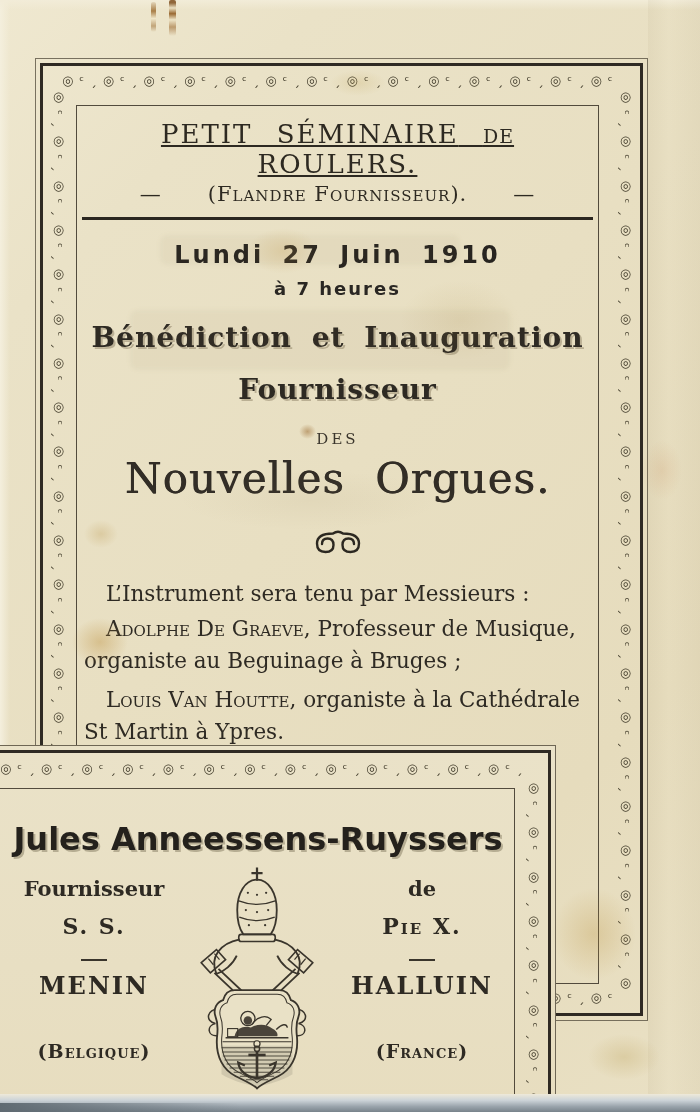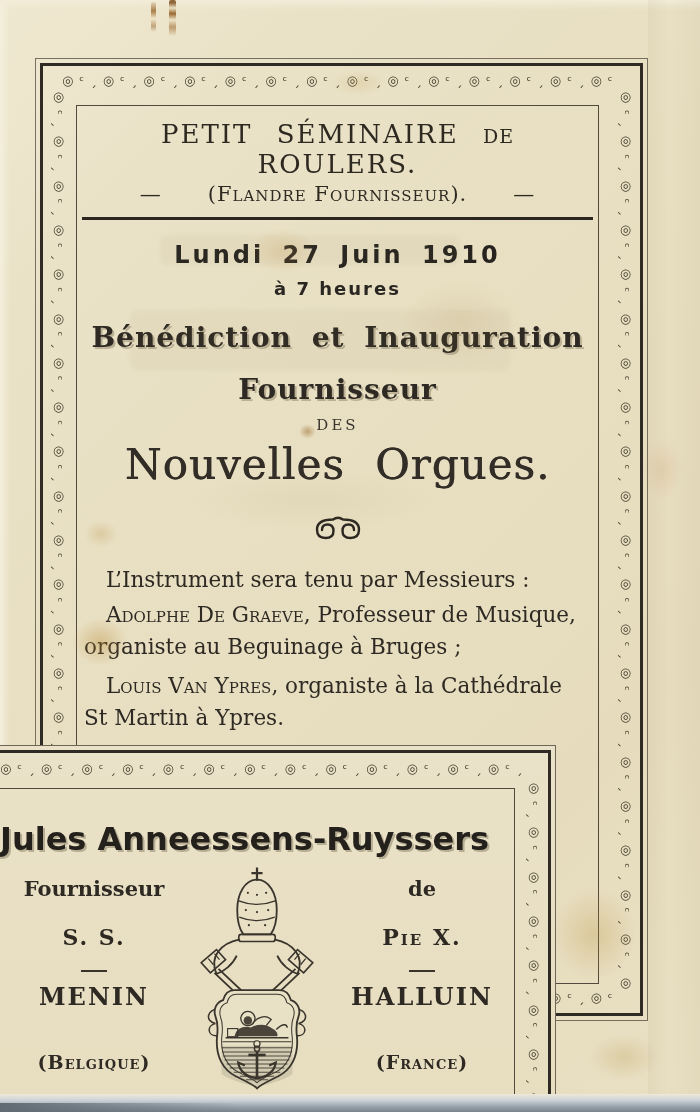--- a/index.html
+++ b/index.html
@@ -40,58 +40,58 @@
   
   .frame{position:absolute;left:35px;top:58px;width:613px;height:963px;border:1px solid rgba(70,62,48,.7);}
   .frame::before{content:'';position:absolute;inset:4px;border:3px solid #2f2a23;}
   .frame .o-top{top:11px;left:26px;right:26px;}
   .frame .o-bottom{bottom:11px;left:26px;right:26px;}
   .frame .o-left{left:11px;top:30px;bottom:30px;}
   .frame .o-right{right:11px;top:30px;bottom:30px;}
   .frame-inner{position:absolute;left:40px;top:46px;right:48px;bottom:36px;border:1px solid rgba(55,48,36,.85);}
   .content{position:absolute;inset:0;padding:0 5px;text-align:center;}
   
-  .t-title{margin-top:13px;font-size:26px;letter-spacing:2px;word-spacing:14px;color:#2d2921;}
+  .t-title{margin-top:13px;font-size:26px;letter-spacing:2px;word-spacing:14px;color:#2d2921;text-decoration:underline;}
   .t-title .de{font-size:19px;letter-spacing:1px;}
   .t-sub{margin-top:3px;font-size:21px;font-variant:small-caps;letter-spacing:1px;color:#2d2921;
          display:flex;justify-content:center;align-items:center;gap:46px;}
   .t-sub .dash{font-variant:normal;}
   .rule{margin:11px auto 0;width:100%;height:0;border-top:3px solid #2b2720;}
   .t-date{margin-top:21px;font-family:"DejaVu Sans","Liberation Sans",sans-serif;font-weight:bold;
           font-size:24px;letter-spacing:3px;word-spacing:7px;color:#272420;}
   .t-time{margin-top:9px;font-family:"DejaVu Sans","Liberation Sans",sans-serif;font-weight:bold;
           font-size:18px;letter-spacing:2px;color:#2a2723;}
   .t-solemn{margin-top:13px;font-weight:bold;font-size:28px;letter-spacing:1px;word-spacing:9px;
             line-height:1.85;color:#2e2a23;text-shadow:2px 2px 0 rgba(130,118,92,.45);}
-  .t-des{font-size:15px;letter-spacing:3px;color:#3a352c;}
+  .t-des{margin-top:14px;font-size:15px;letter-spacing:3px;color:#3a352c;}
   .t-orgues{margin-top:6px;font-size:42px;letter-spacing:1px;word-spacing:16px;color:#322d26;
             text-shadow:.6px 0 0 #322d26;}
   .motif{margin-top:22px;}
   .t-intro{margin:20px 2px 0;text-align:left;font-size:21.5px;text-indent:22px;color:#2e2a23;}
   .t-para{margin:7px 2px 0;text-align:left;font-size:21.5px;line-height:1.5;text-indent:22px;color:#2e2a23;}
   .sc{font-variant:small-caps;}
   
   .card{position:absolute;left:0;top:745px;width:556px;height:368px;z-index:20;
         background:linear-gradient(180deg,#eae2c8 0%,#e8dfc3 60%,#e7ddbf 100%);
         border-top:1px solid rgba(70,62,48,.75);border-right:1px solid rgba(70,62,48,.75);}
   .card::before{content:'';position:absolute;left:0;right:4px;top:4px;border-top:3px solid #2f2a23;}
   .card-right-thick{position:absolute;top:4px;right:4px;bottom:0;width:0;border-right:3px solid #2f2a23;}
   .card .o-top{top:12px;left:0;right:32px;}
   .card .o-right{right:11px;top:34px;bottom:0;}
   .card-inner{position:absolute;left:0;top:42px;right:40px;bottom:0;
               border-top:1px solid rgba(55,48,36,.85);border-right:1px solid rgba(55,48,36,.85);}
   .t-note{position:absolute;left:0;top:48px;width:516px;text-align:center;font-size:21px;color:#2e2a23;}
-  .t-company{position:absolute;left:0;top:74px;width:516px;text-align:left;
+  .t-company{position:absolute;left:0;top:74px;width:516px;text-align:center;
              font-family:"DejaVu Sans","Liberation Sans",sans-serif;font-weight:bold;font-size:32px;
              color:#24211c;text-shadow:2px 2px 0 rgba(120,110,85,.45);}
   .col{position:absolute;top:130px;width:160px;text-align:center;color:#2e2a23;font-weight:bold;}
   .col-left{left:14px;}
   .col-right{left:342px;}
   .col .l1{font-size:21px;}
-  .col .l2{font-size:22px;margin-top:23px;letter-spacing:2px;}
+  .col .l2{font-size:22px;margin-top:12px;letter-spacing:2px;}
   .col .dash{width:26px;margin:20px auto 0;border-top:2px solid #3a352c;}
   .col .city{font-size:24px;letter-spacing:2px;margin-top:10px;}
   .col .country{font-size:19px;font-variant:small-caps;letter-spacing:1px;margin-top:40px;}
   .coat{position:absolute;left:181px;top:118px;width:152px;height:240px;}
   .ghost{position:absolute;z-index:5;filter:blur(2px);background:rgba(110,95,60,.05);border-radius:8px;}
   .g1{left:130px;top:310px;width:380px;height:60px;}
   .g2{left:160px;top:235px;width:300px;height:30px;}
 </style>
 </head>
 <body>
@@ -144,21 +144,21 @@
           </svg>
         </div>
 
         <div class="t-intro">L’Instrument sera tenu par Messieurs :</div>
 
         <div class="t-para">
           <span class="sc">Adolphe De Graeve</span><span>, Professeur de Musique, organiste au Beguinage à Bruges ;</span>
         </div>
 
         <div class="t-para">
-          <span class="sc">Louis Van Ypres</span><span>, organiste à la Cathédrale St Martin à Ypres.</span>
+          <span class="sc">Louis Van Houtte</span><span>, organiste à la Cathédrale St Martin à Ypres.</span>
         </div>
 
       </div>
     </div>
   </div>
 
   <div class="card">
     <div class="card-right-thick"></div>
     <div class="orn orn-h o-top">◎ᶜˏ◎ᶜˏ◎ᶜˏ◎ᶜˏ◎ᶜˏ◎ᶜˏ◎ᶜˏ◎ᶜˏ◎ᶜˏ◎ᶜˏ◎ᶜˏ◎ᶜˏ◎ᶜˏ◎ᶜˏ◎ᶜˏ◎ᶜˏ◎ᶜˏ◎ᶜˏ◎ᶜˏ◎ᶜˏ◎ᶜˏ◎ᶜˏ◎ᶜˏ◎ᶜˏ◎ᶜˏ◎ᶜˏ◎ᶜˏ◎ᶜˏ◎ᶜˏ◎ᶜˏ◎ᶜˏ◎ᶜˏ◎ᶜˏ◎ᶜˏ◎ᶜˏ◎ᶜˏ◎ᶜˏ◎ᶜˏ◎ᶜˏ◎ᶜˏ◎ᶜˏ◎ᶜˏ◎ᶜˏ◎ᶜˏ◎ᶜˏ◎ᶜˏ◎ᶜˏ◎ᶜˏ◎ᶜˏ◎ᶜˏ◎ᶜˏ◎ᶜˏ◎ᶜˏ◎ᶜˏ◎ᶜˏ◎ᶜˏ◎ᶜˏ◎ᶜˏ◎ᶜˏ◎ᶜˏ◎ᶜˏ◎ᶜˏ◎ᶜˏ◎ᶜˏ◎ᶜˏ◎ᶜˏ◎ᶜˏ◎ᶜˏ◎ᶜˏ◎ᶜˏ◎ᶜˏ◎ᶜˏ◎ᶜˏ◎ᶜˏ◎ᶜˏ◎ᶜˏ◎ᶜˏ◎ᶜˏ◎ᶜˏ◎ᶜˏ</div>
     <div class="orn orn-v o-right">◎ᶜˏ◎ᶜˏ◎ᶜˏ◎ᶜˏ◎ᶜˏ◎ᶜˏ◎ᶜˏ◎ᶜˏ◎ᶜˏ◎ᶜˏ◎ᶜˏ◎ᶜˏ◎ᶜˏ◎ᶜˏ◎ᶜˏ◎ᶜˏ◎ᶜˏ◎ᶜˏ◎ᶜˏ◎ᶜˏ◎ᶜˏ◎ᶜˏ◎ᶜˏ◎ᶜˏ◎ᶜˏ◎ᶜˏ◎ᶜˏ◎ᶜˏ◎ᶜˏ◎ᶜˏ◎ᶜˏ◎ᶜˏ◎ᶜˏ◎ᶜˏ◎ᶜˏ◎ᶜˏ◎ᶜˏ◎ᶜˏ◎ᶜˏ◎ᶜˏ◎ᶜˏ◎ᶜˏ◎ᶜˏ◎ᶜˏ◎ᶜˏ◎ᶜˏ◎ᶜˏ◎ᶜˏ◎ᶜˏ◎ᶜˏ◎ᶜˏ◎ᶜˏ◎ᶜˏ◎ᶜˏ◎ᶜˏ◎ᶜˏ◎ᶜˏ◎ᶜˏ◎ᶜˏ◎ᶜˏ◎ᶜˏ◎ᶜˏ◎ᶜˏ◎ᶜˏ◎ᶜˏ◎ᶜˏ◎ᶜˏ◎ᶜˏ◎ᶜˏ◎ᶜˏ◎ᶜˏ◎ᶜˏ◎ᶜˏ◎ᶜˏ◎ᶜˏ◎ᶜˏ◎ᶜˏ◎ᶜˏ◎ᶜˏ◎ᶜˏ</div>

